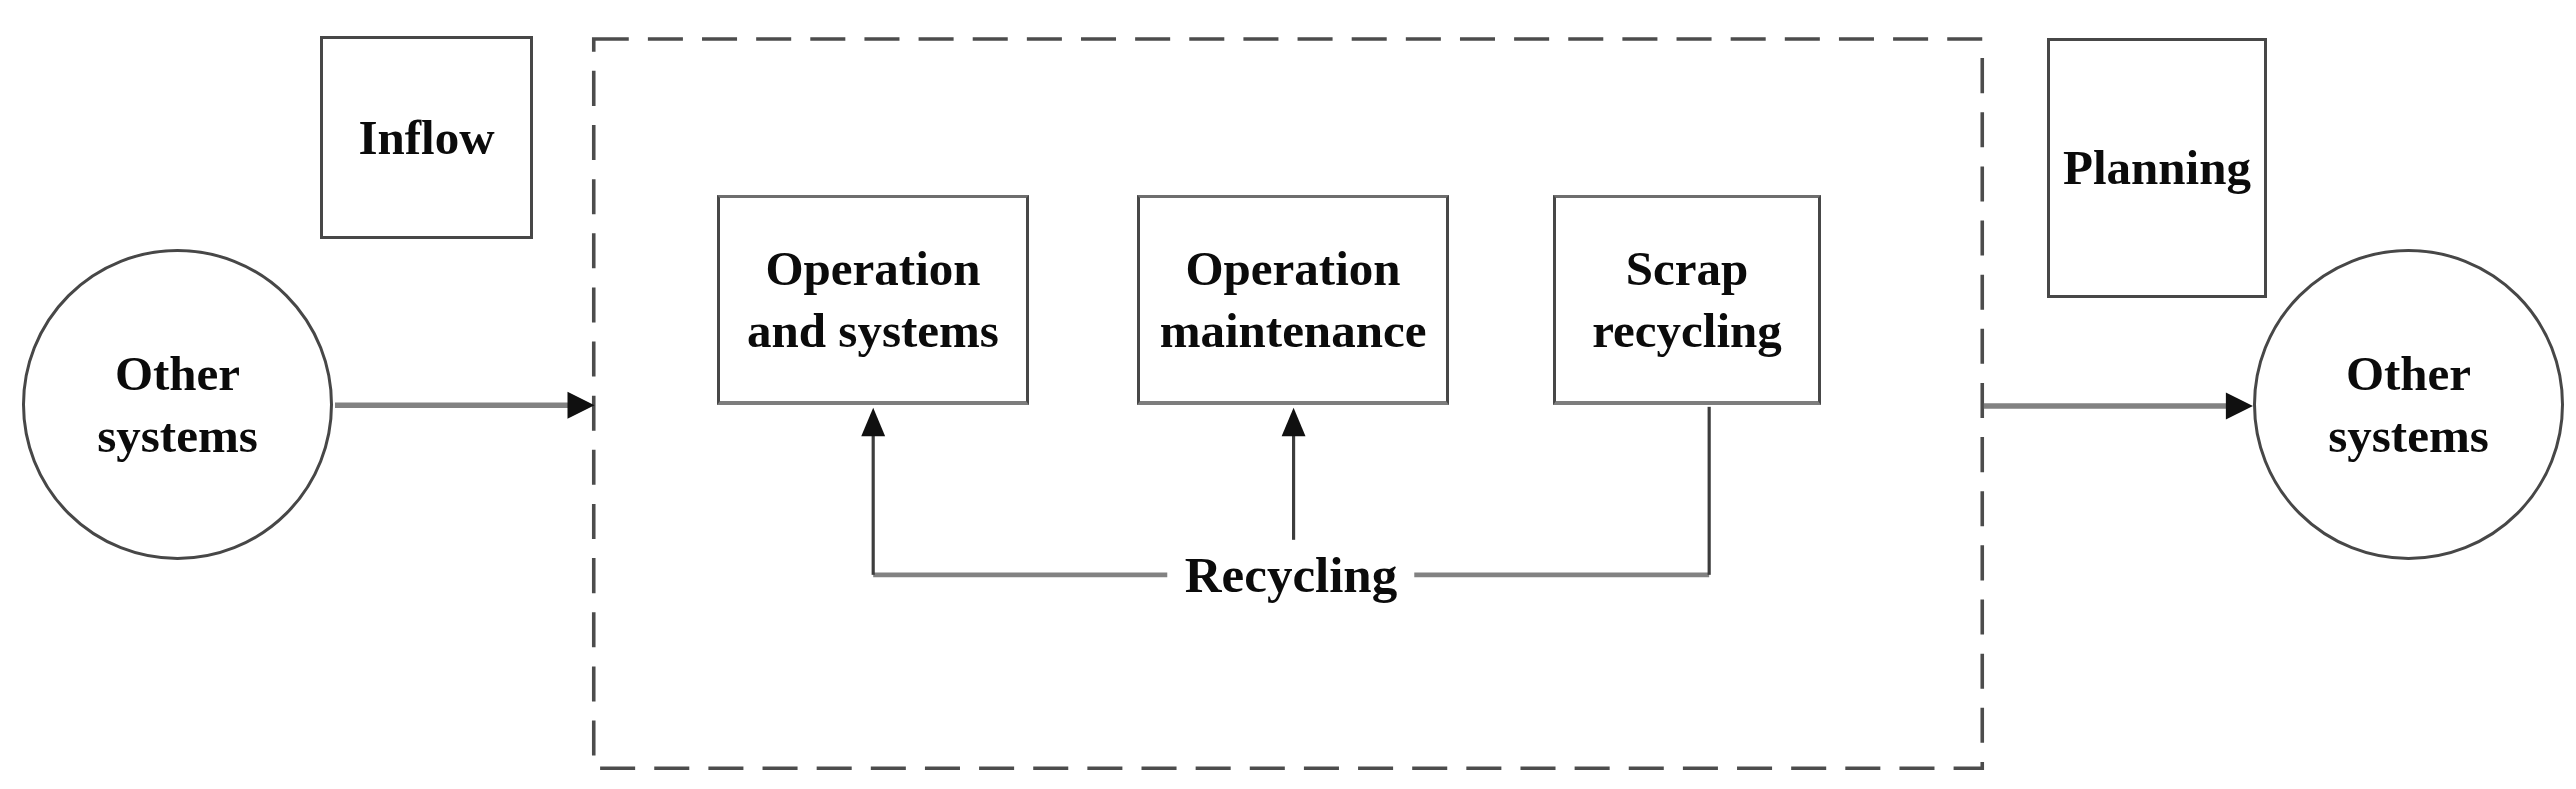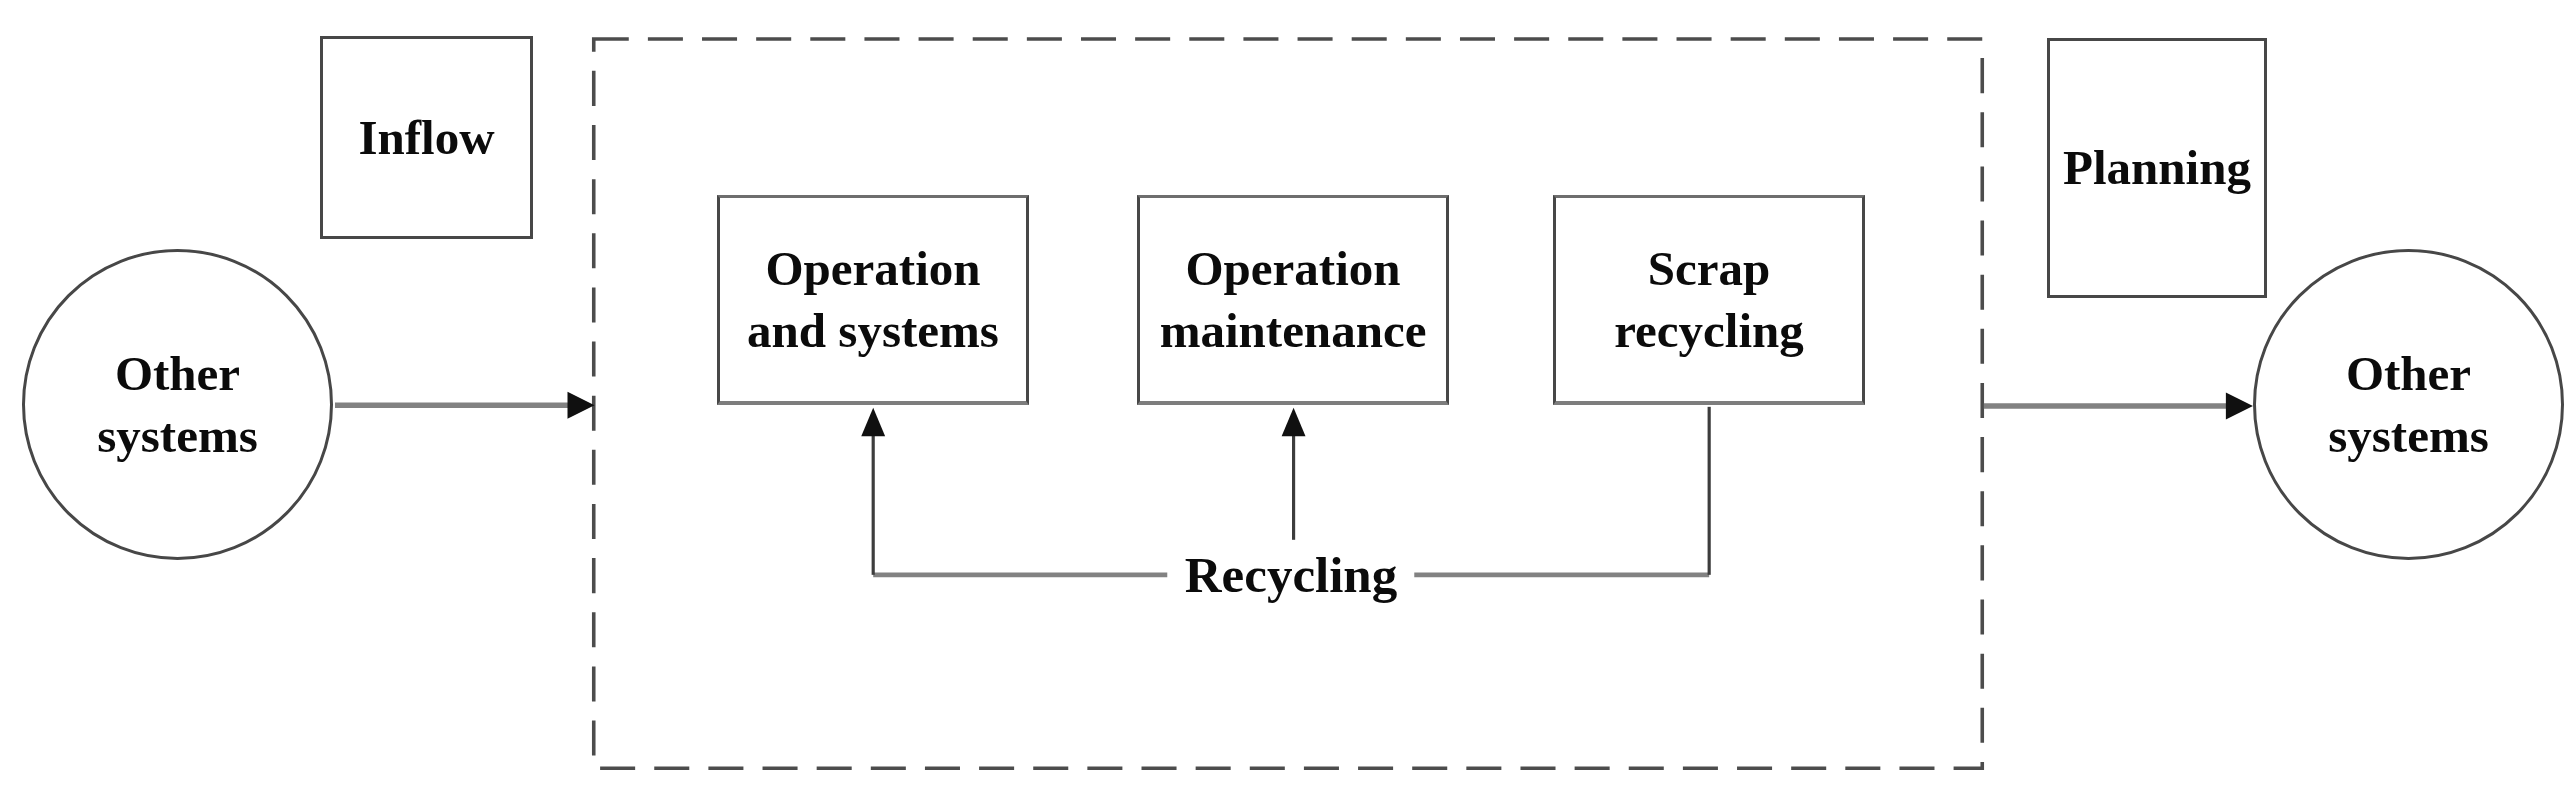--- a/index.html
+++ b/index.html
@@ -32,21 +32,21 @@
     z-index:2;
     box-sizing:border-box;
   }
   .rect-node{border:3.2px solid var(--shape-stroke);}
   .process-node{border-top-color:#6e6e6e;border-bottom:4.8px solid #7d7d7d;}
   .circle-node{border:3.2px solid var(--shape-stroke);border-radius:50%;}
   .node-inflow          {left:320px; top:36px;  width:213px; height:203px;}
   .node-outflow         {left:2047px;top:38px;  width:220px; height:260px;}
   .node-planning        {left:717px; top:195px; width:312px; height:210px;}
   .node-operation       {left:1137px;top:195px; width:312px; height:210px;}
-  .node-scrap           {left:1553px;top:195px; width:312px; height:210px;}
+  .node-scrap           {left:1553px;top:195px; width:268px; height:210px;}
   .node-source          {left:22px;  top:249px; width:311px; height:311px;}
   .node-sink            {left:2253px;top:249px; width:311px; height:311px;}
   .recycling-label{
     position:absolute;left:1291px;top:575px;
     transform:translate(-50%,-50%);
     padding:0 17.5px;
     background:var(--bg);
     font-weight:bold;font-size:51px;line-height:57px;
     z-index:3;white-space:nowrap;
   }

